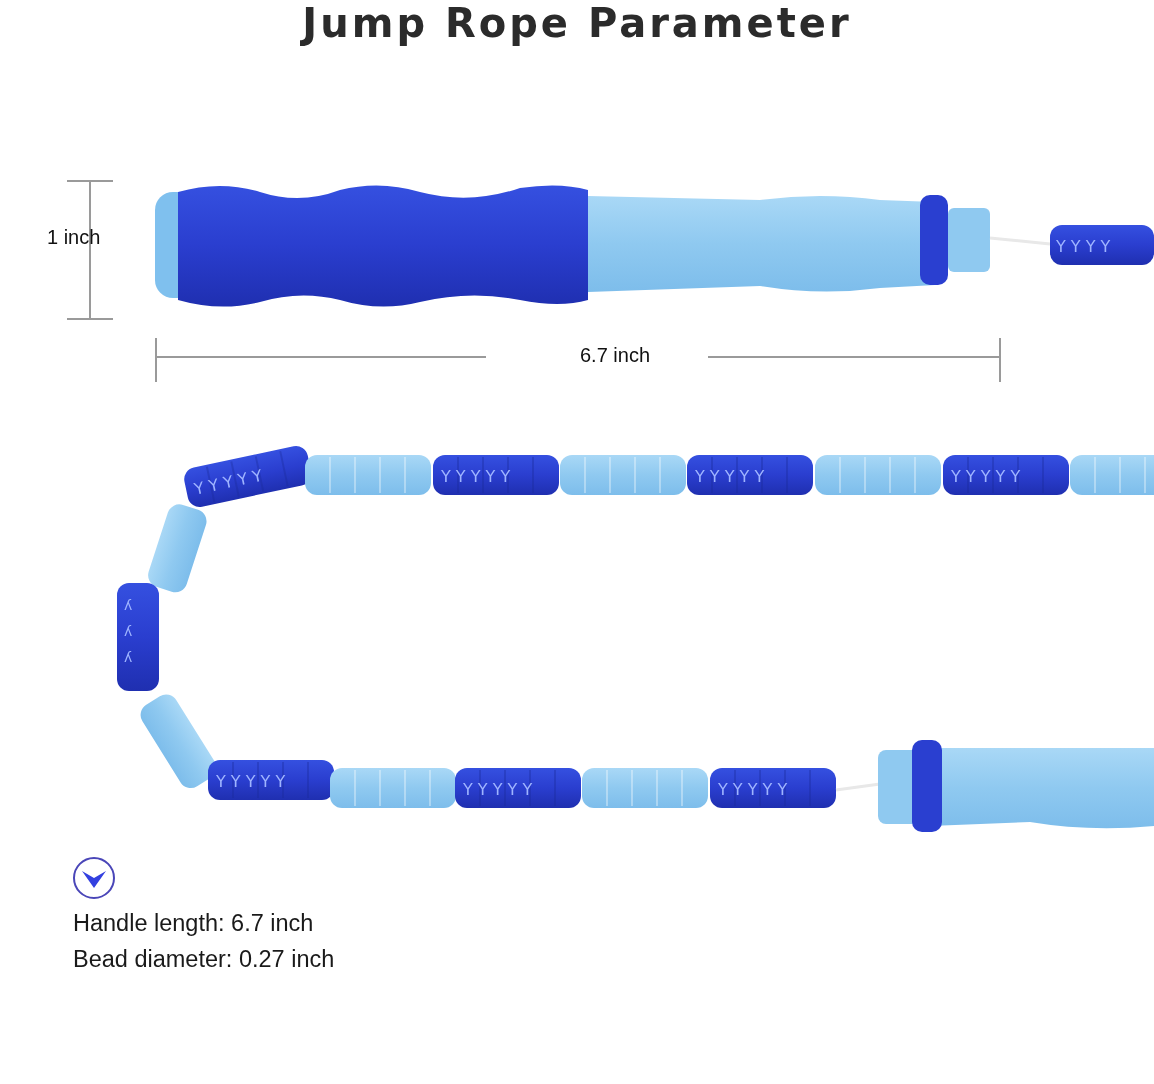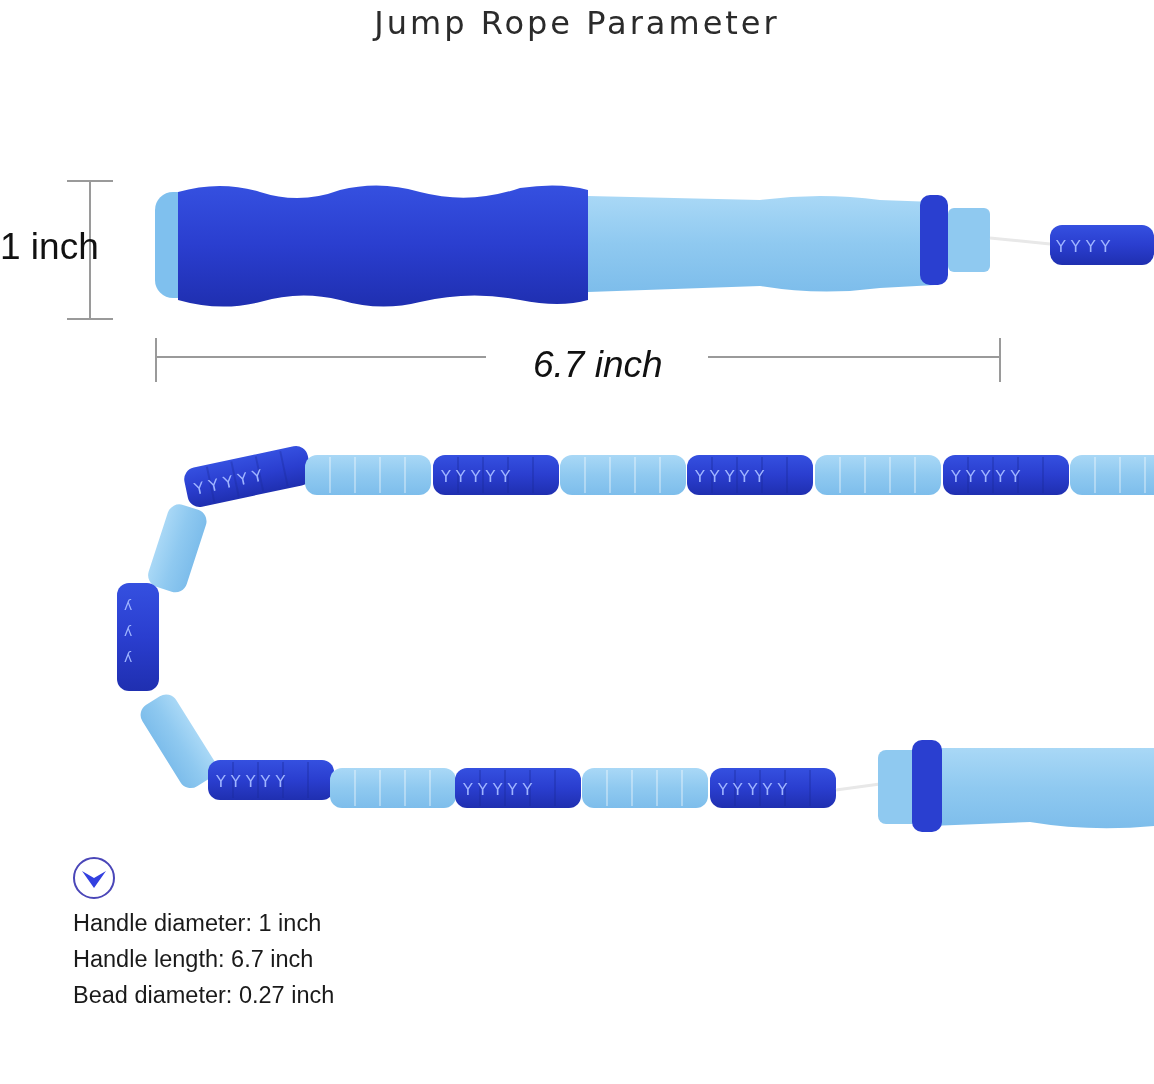--- a/index.html
+++ b/index.html
@@ -1,37 +1,37 @@
 <!DOCTYPE html>
 <html><head>
 <meta charset="utf-8">
 <style>
   html, body { margin: 0; padding: 0; background: #ffffff; }
   body { width: 1154px; height: 1084px; position: relative; overflow: hidden; font-family: "DejaVu Sans", sans-serif; }
-  .title { position: absolute; top: 0; left: 0; width: 1154px; text-align: center; font-size: 32px; letter-spacing: 3px; color: #2b2b2b; font-family: "DejaVu Sans", sans-serif; font-weight: normal; line-height: 46px; }
-  .dim-label { position: absolute; font-family: "Liberation Sans", sans-serif; color: #111; font-size: 37px; }
+  .title { position: absolute; top: 0; left: 0; width: 1154px; text-align: center; font-size: 40px; letter-spacing: 3px; color: #2b2b2b; font-family: "DejaVu Sans", sans-serif; font-weight: bold; line-height: 46px; }
+  .dim-label { position: absolute; font-family: "Liberation Sans", sans-serif; color: #111; font-size: 20px; padding-left: 47px; }
   .line { position: absolute; background: #9a9a9a; }
   .handle-svg, .rope-svg { position: absolute; left: 0; top: 0; }
   .specs { position: absolute; left: 73px; top: 905px; font-family: "Liberation Sans", sans-serif; font-size: 23.5px; color: #1a1a1a; }
   .specs .row { height: 36px; line-height: 36px; }
   .bullet { position: absolute; left: 72px; top: 856px; width: 44px; height: 44px; }
 </style>
 </head>
 <body>
 
 <div class="title">Jump Rope Parameter</div>
 
 <div class="line" style="left:67px;top:180px;width:46px;height:2px;"></div>
 <div class="line" style="left:89px;top:180px;width:2px;height:140px;"></div>
 <div class="line" style="left:67px;top:318px;width:46px;height:2px;"></div>
 <div class="dim-label" style="left:0px;top:226px;">1 inch</div>
 
 <div class="line" style="left:155px;top:338px;width:2px;height:44px;"></div>
 <div class="line" style="left:156px;top:356px;width:330px;height:2px;"></div>
-<div class="dim-label" style="left:533px;top:344px;font-style:italic;">6.7 inch</div>
+<div class="dim-label" style="left:533px;top:344px;">6.7 inch</div>
 <div class="line" style="left:708px;top:356px;width:292px;height:2px;"></div>
 <div class="line" style="left:999px;top:338px;width:2px;height:44px;"></div>
 
 <svg class="rope-svg" width="1154" height="1084">
   <defs>
     <linearGradient id="dk" x1="0" y1="0" x2="0" y2="1">
       <stop offset="0" stop-color="#3550e0"></stop>
       <stop offset="0.5" stop-color="#2a3ecf"></stop>
       <stop offset="1" stop-color="#1f2fb0"></stop>
     </linearGradient>
@@ -103,16 +103,15 @@
     <rect x="912" y="740" width="30" height="92" rx="10" fill="#2a3fd0"></rect>
   </g>
 </svg>
 
 <svg class="bullet" viewBox="0 0 44 44">
   <circle cx="22" cy="22" r="20" fill="none" stroke="#4a46b8" stroke-width="2"></circle>
   <path d="M10 15 L22 32 L34 15 L22 22 Z" fill="#3340e0"></path>
 </svg>
 
 <div class="specs">
-  <div class="row">Handle diameter: 1 inch</div>
   <div class="row">Handle length: 6.7 inch</div>
   <div class="row">Bead diameter: 0.27 inch</div>
 </div>
 
 </body></html>

